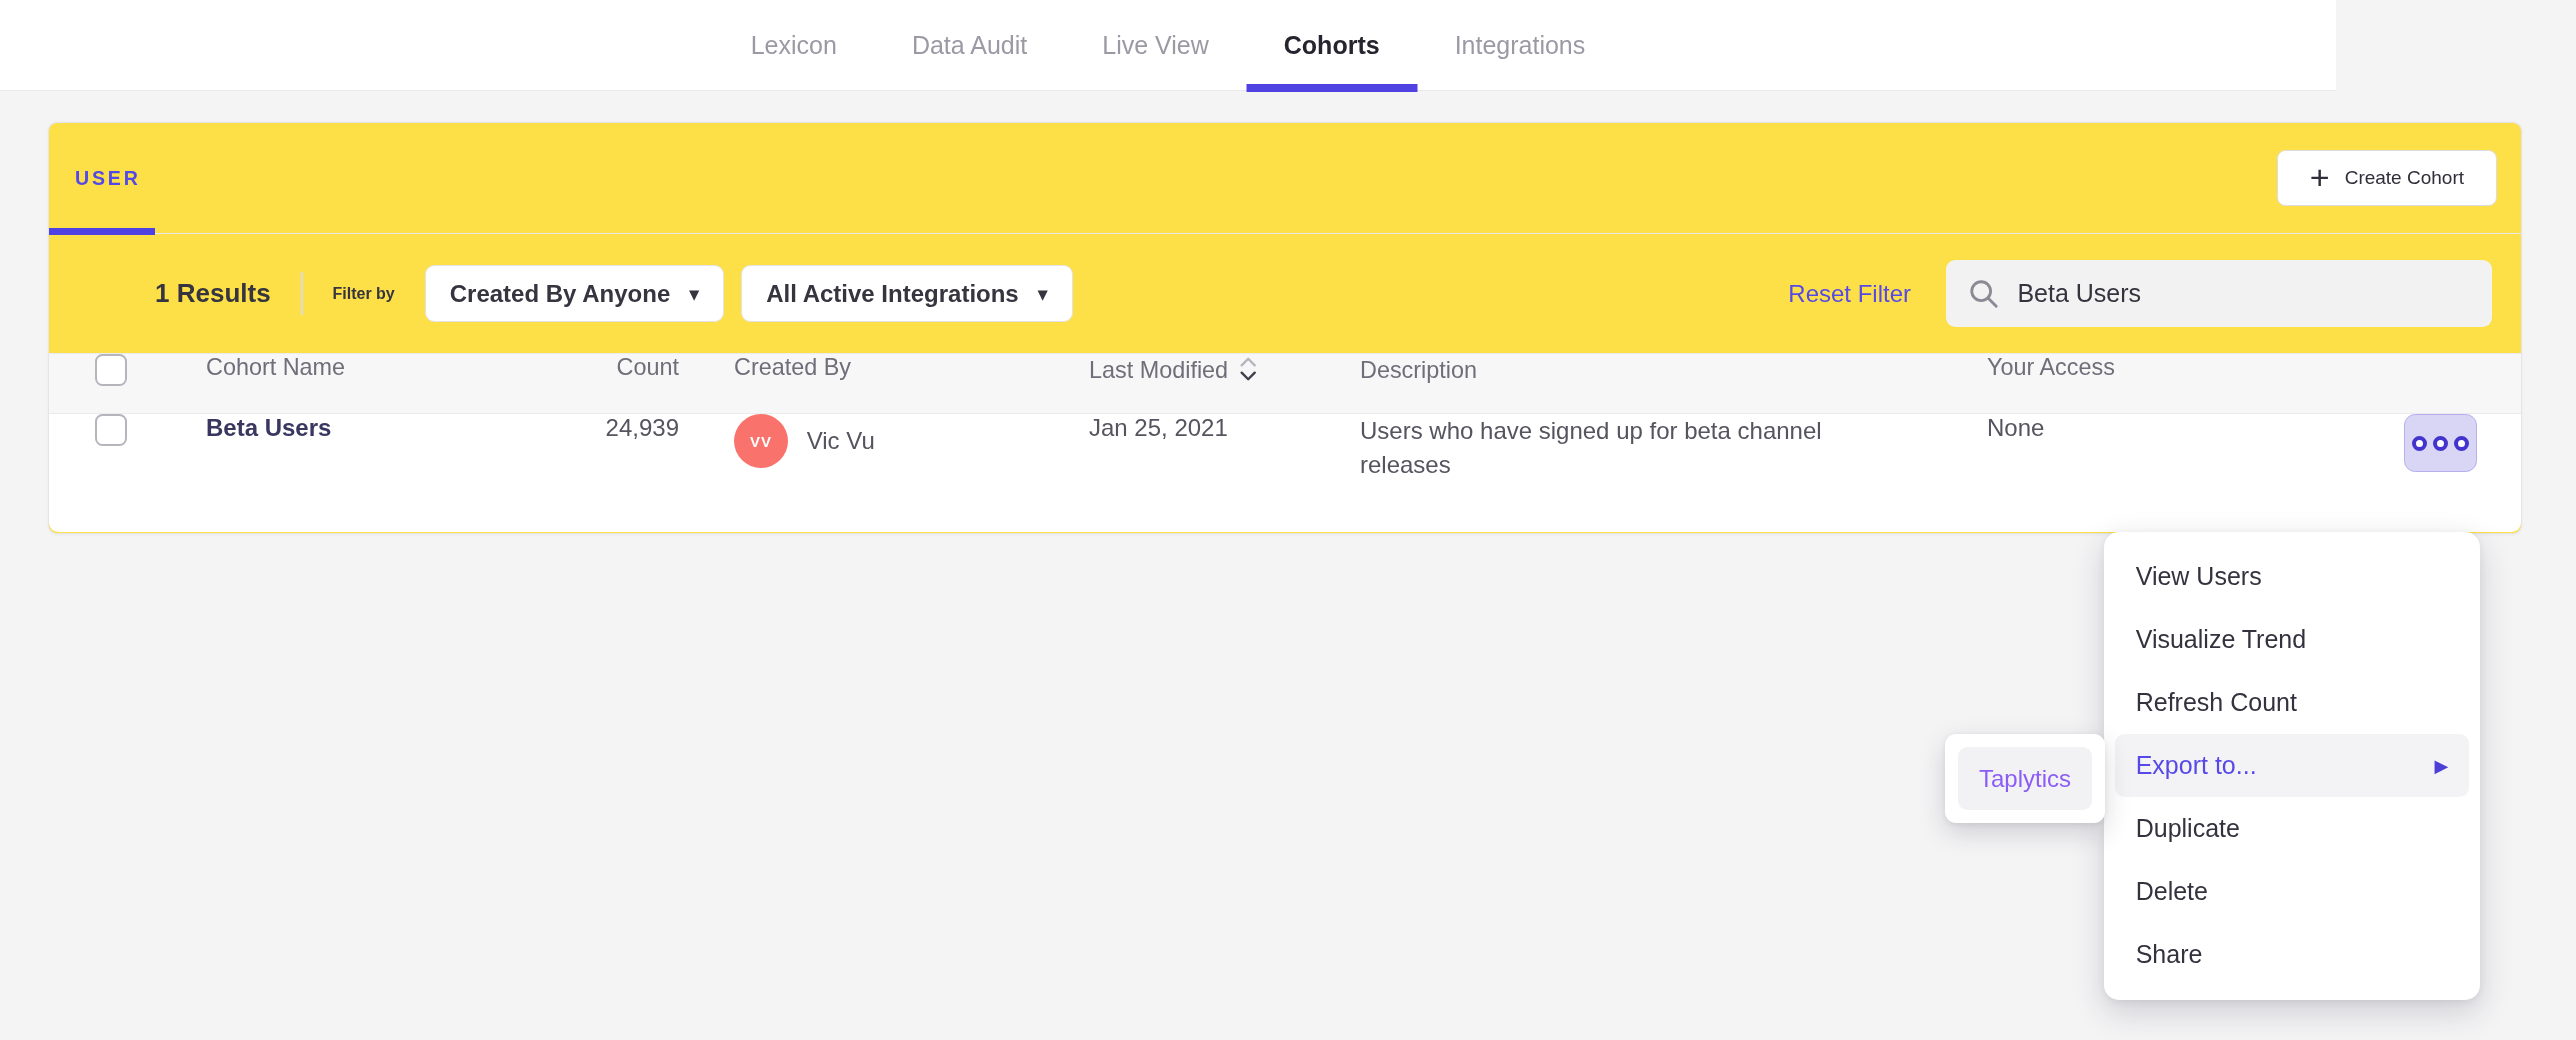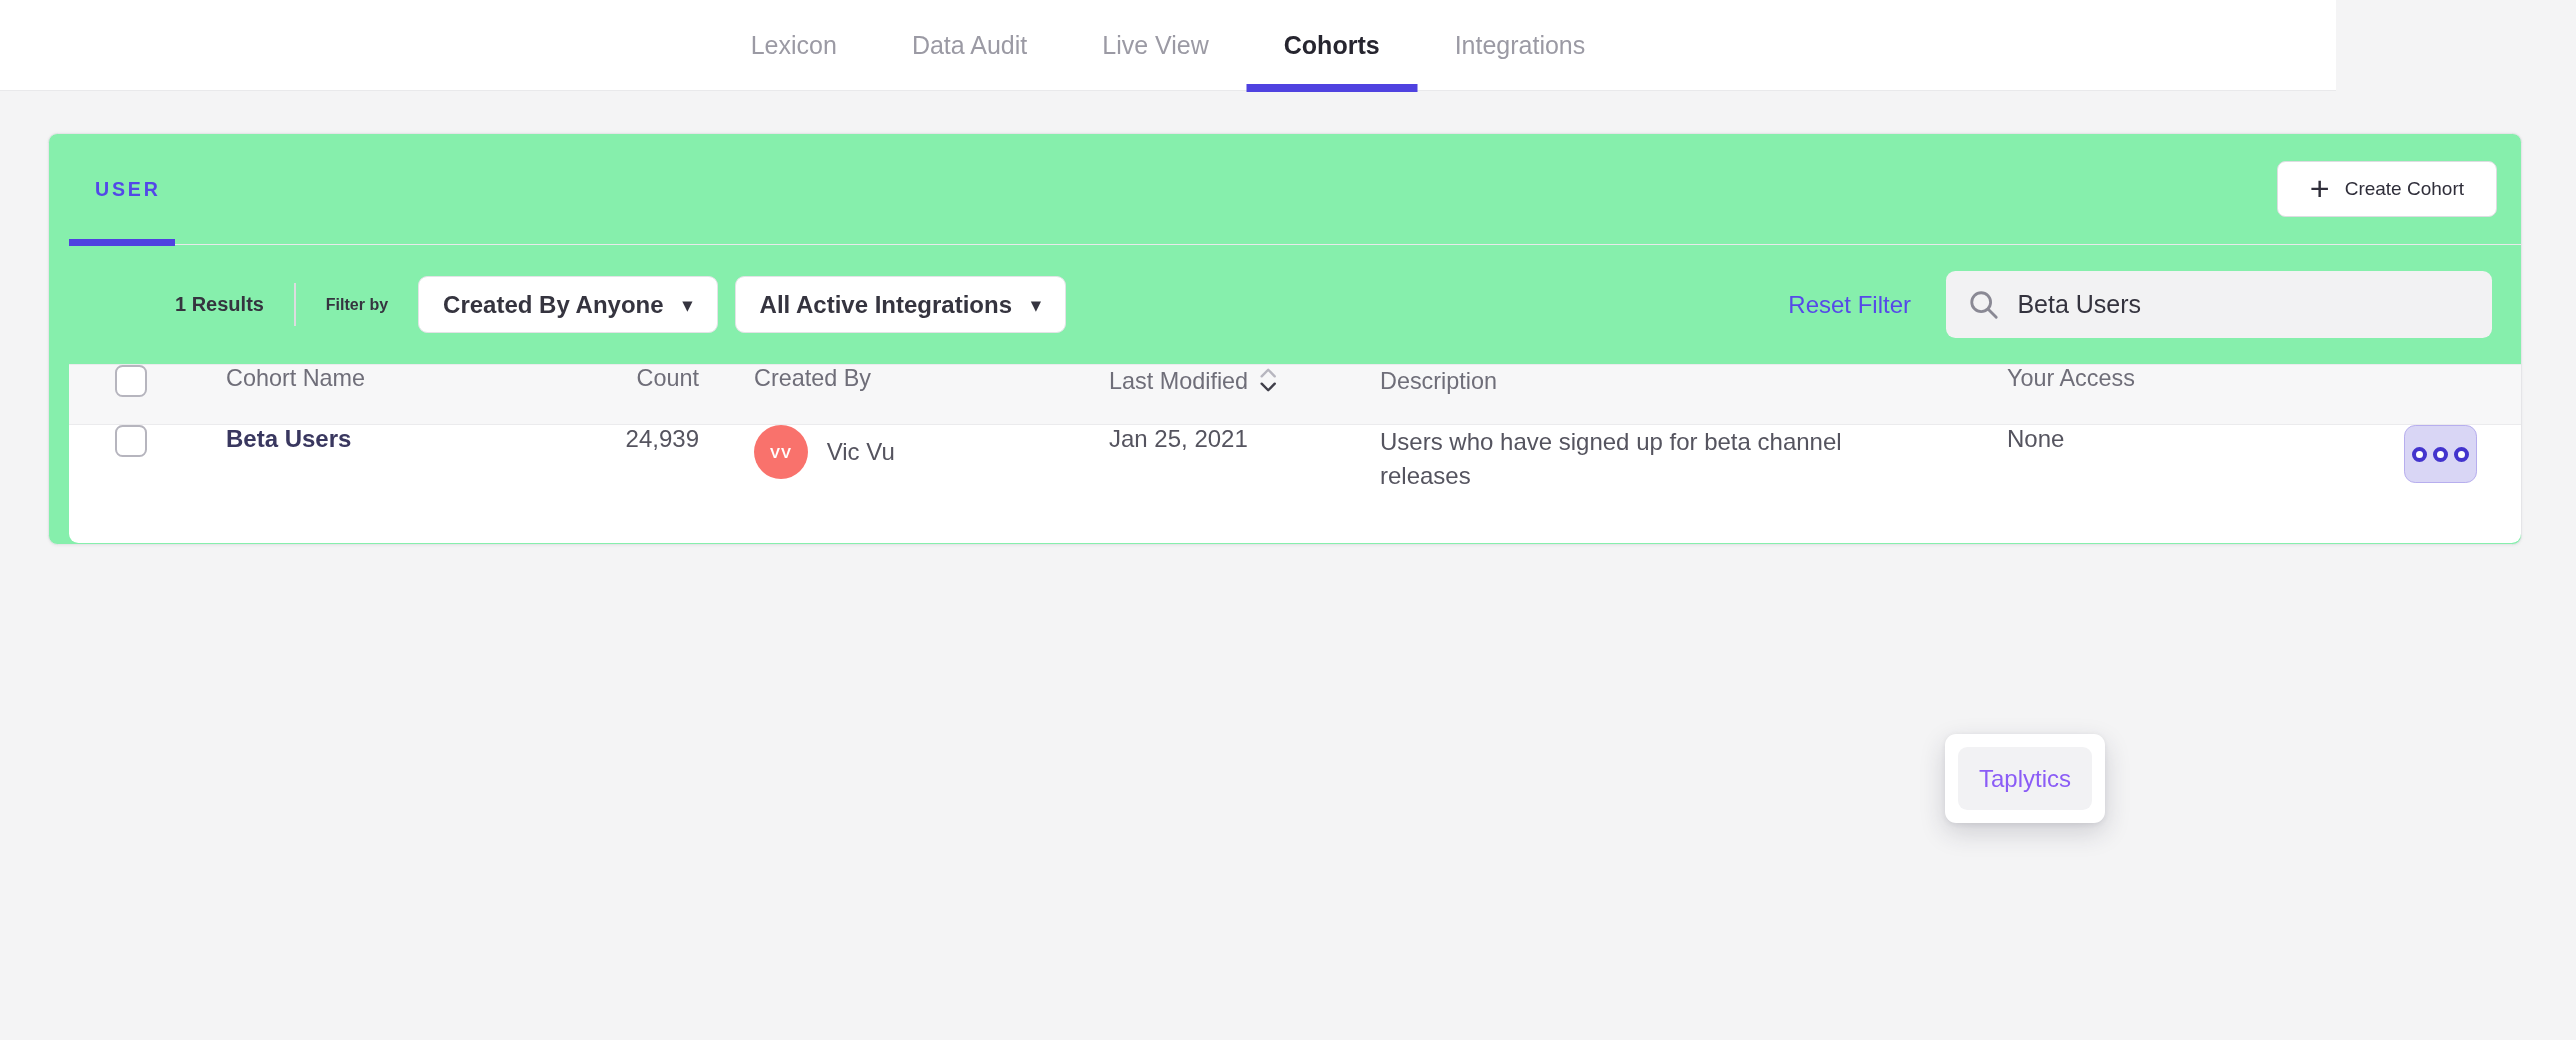--- a/index.html
+++ b/index.html
@@ -22,24 +22,24 @@
     font-size:25px; color:#9b9aa4; cursor:pointer; font-weight:500;
   }
   .nav-item.active { color:#26252f; font-weight:700;text-align:center; }
   .nav-underline {
     position:absolute; bottom:-1.9px; left:50%; transform:translateX(-50%);
     width:171px; height:8.4px; background:#4f42e0;
   }
 
   
   .card {
-    position:absolute; left:48px; top:133px; width:2474px; height:412px;
-    background:#86efac; border:0.9px solid #e5e5e8; border-radius:9.3px;
+    position:absolute; left:48px; top:122px; width:2474px; height:412px;
+    background:#fde047; border:0.9px solid #e5e5e8; border-radius:9.3px;
     box-shadow:0 0.9px 2.8px rgba(30,30,50,0.05);
-    display:flex; flex-direction:column;padding-left:20px;
+    display:flex; flex-direction:column;
   }
   .card-tabs {
     position:relative; height:111px; border-bottom:1.9px solid #e9e9eb;
     display:flex; align-items:center;
   }
   .user-tab {
     position:relative; height:100%; display:flex; align-items:center;
     padding:0 26px; cursor:pointer;
   }
   .user-tab-label {
@@ -55,21 +55,21 @@
     font-family:"Liberation Sans", sans-serif;
   }
   .create-btn .plus { font-size:34px; font-weight:400; color:#2f2e3a; line-height:1; margin-top:-2.8px; }
   .create-btn .create-label { font-size:19px; font-weight:500; color:#2f2e3a; }
 
   
   .filter-row {
     height:119px; display:flex; align-items:center;
     padding-left:106px; padding-right:29px;
   }
-  .results-count { font-size:20px; font-weight:700; color:#35343f; }
+  .results-count { font-size:26px; font-weight:700; color:#35343f; }
   .vdiv { width:1.9px; height:43px; background:#dcdcdf; margin:0 30px; }
   .filter-by-label { font-size:16px; font-weight:700; color:#35343f; margin-right:30px; }
   .dropdown {
     height:57px; border:1.9px solid #e3e3e6; border-radius:9.3px; background:#fff;
     display:flex; align-items:center; gap:18.7px; padding:0 24px; cursor:pointer;
     font-family:"Liberation Sans", sans-serif;
   }
   .dropdown + .dropdown { margin-left:17px; }
   .dropdown-label { font-size:24px; font-weight:700; color:#35343f; }
   .caret { font-size:20.5px; color:#35343f; line-height:1; margin-top:1.9px; }
@@ -243,19 +243,31 @@
         <button class="more-btn">
           <span class="dot"></span>
           <span class="dot"></span>
           <span class="dot"></span>
         </button>
       </div>
     </div>
 
   </section>
 
+  <div class="context-menu">
+    <div class="menu-item">View Users</div>
+    <div class="menu-item">Visualize Trend</div>
+    <div class="menu-item">Refresh Count</div>
+    <div class="menu-item highlight">
+      <span>Export to...</span>
+      <span class="submenu-arrow">▶</span>
+    </div>
+    <div class="menu-item">Duplicate</div>
+    <div class="menu-item">Delete</div>
+    <div class="menu-item">Share</div>
+  </div>
 
   <div class="export-submenu">
     <div class="submenu-item">Taplytics</div>
   </div>
 
 </div>
 
 
 </body></html>

